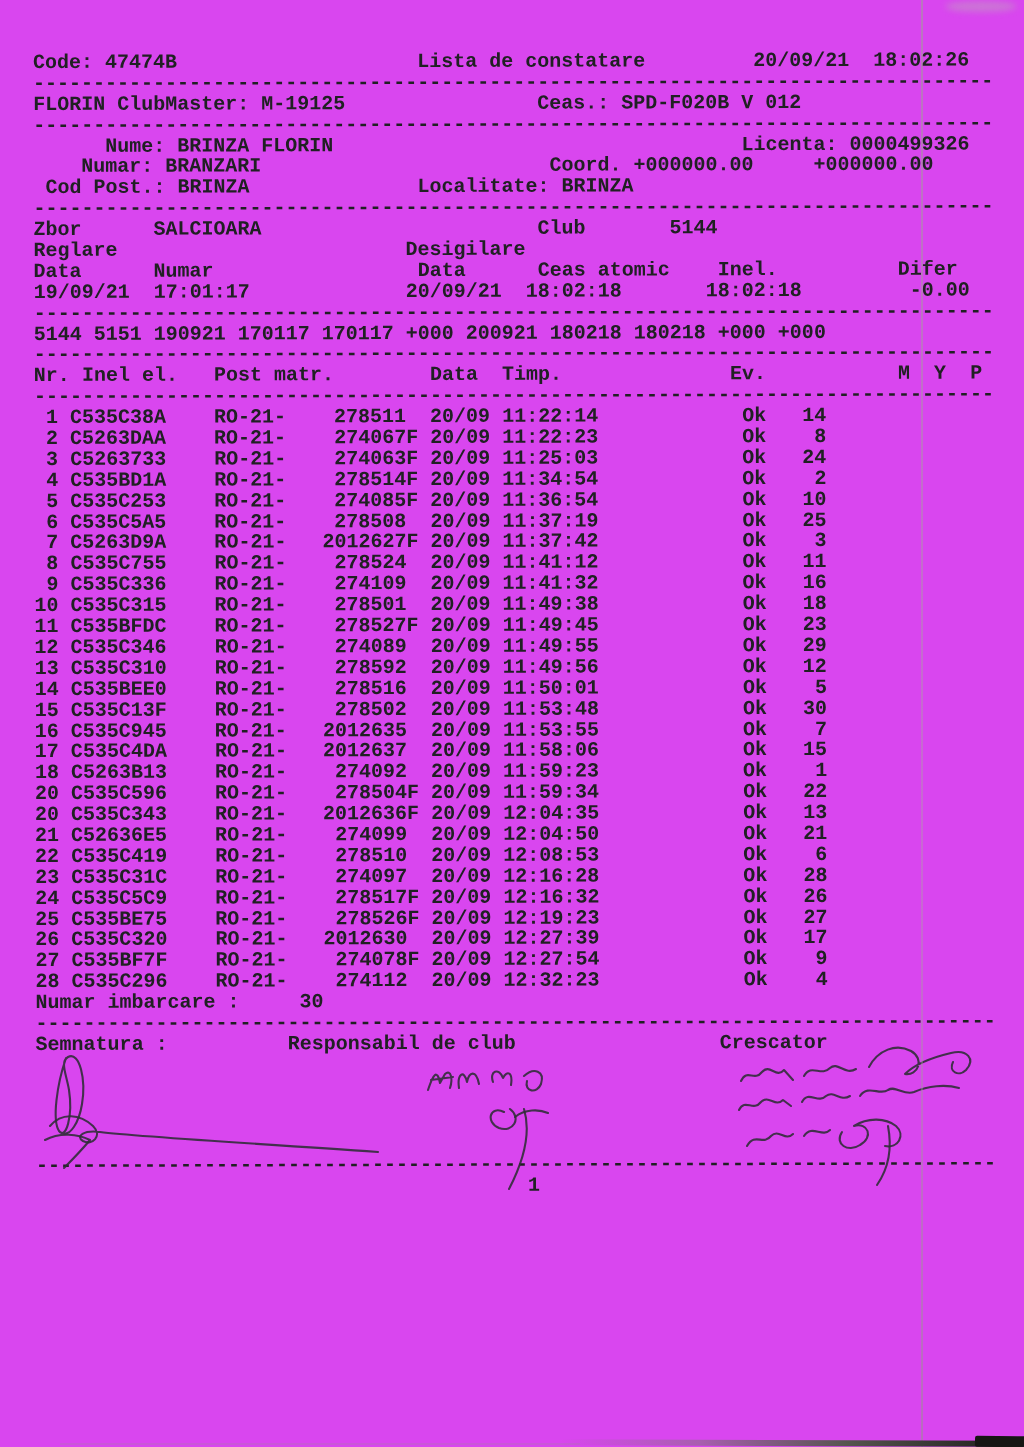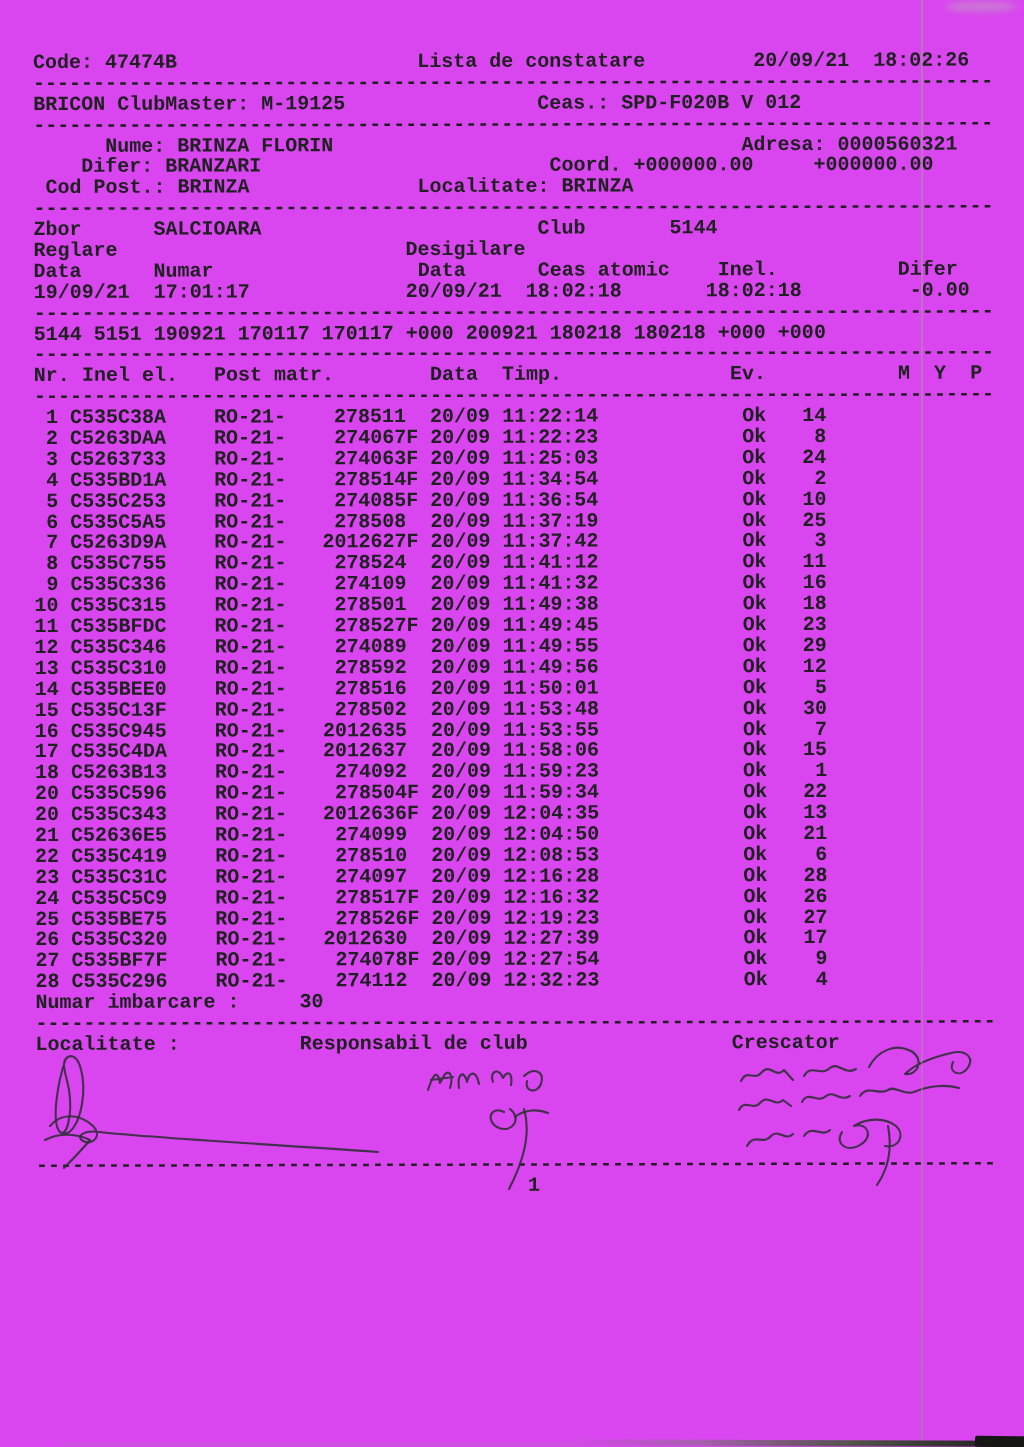--- a/index.html
+++ b/index.html
@@ -54,24 +54,24 @@
     stroke-linecap:round;stroke-linejoin:round;opacity:.88;
   }
 </style>
 </head>
 <body>
 
 <div class="page">
   <div class="doc" id="doc">
       <div class="ln"><span>Code:</span> <span>47474B</span>                    <span>Lista de constatare</span>         <span>20/09/21</span>  <span>18:02:26</span></div>
       <div class="ln"><span>--------------------------------------------------------------------------------</span></div>
-      <div class="ln"><span>BRICON ClubMaster:</span> <span>M-19125</span>                <span>Ceas.:</span> <span>SPD-F020B V 012</span></div>
+      <div class="ln"><span>FLORIN ClubMaster:</span> <span>M-19125</span>                <span>Ceas.:</span> <span>SPD-F020B V 012</span></div>
       <div class="ln"><span>--------------------------------------------------------------------------------</span></div>
-      <div class="ln">      <span>Nume:</span> <span>BRINZA FLORIN</span>                                  <span>Adresa:</span> <span>0000560321</span></div>
-      <div class="ln">    <span>Difer:</span> <span>BRANZARI</span>                        <span>Coord.</span> <span>+000000.00</span>     <span>+000000.00</span></div>
+      <div class="ln">      <span>Nume:</span> <span>BRINZA FLORIN</span>                                  <span>Licenta:</span> <span>0000499326</span></div>
+      <div class="ln">    <span>Numar:</span> <span>BRANZARI</span>                        <span>Coord.</span> <span>+000000.00</span>     <span>+000000.00</span></div>
       <div class="ln"> <span>Cod Post.:</span> <span>BRINZA</span>              <span>Localitate:</span> <span>BRINZA</span></div>
       <div class="ln"><span>--------------------------------------------------------------------------------</span></div>
       <div class="ln"><span>Zbor</span>      <span>SALCIOARA</span>                       <span>Club</span>       <span>5144</span></div>
       <div class="ln"><span>Reglare</span>                        <span>Desigilare</span></div>
       <div class="ln"><span>Data</span>      <span>Numar</span>                 <span>Data</span>      <span>Ceas atomic</span>    <span>Inel.</span>          <span>Difer</span></div>
       <div class="ln"><span>19/09/21</span>  <span>17:01:17</span>             <span>20/09/21</span>  <span>18:02:18</span>       <span>18:02:18</span>         <span>-0.00</span></div>
       <div class="ln"><span>--------------------------------------------------------------------------------</span></div>
       <div class="ln"><span>5144 5151 190921 170117 170117 +000 200921 180218 180218 +000 +000</span></div>
       <div class="ln"><span>--------------------------------------------------------------------------------</span></div>
       <div class="ln"><span>Nr.</span> <span>Inel el.</span>   <span>Post matr.</span>        <span>Data</span>  <span>Timp.</span>              <span>Ev.</span>           <span>M</span>  <span>Y</span>  <span>P</span></div>
@@ -99,21 +99,21 @@
       <div class="ln"><span>21</span> <span>C52636E5</span>    <span>RO-21-</span>    <span>274099</span>  <span>20/09</span> <span>12:04:50</span>            <span>Ok</span>   <span>21</span></div>
       <div class="ln"><span>22</span> <span>C535C419</span>    <span>RO-21-</span>    <span>278510</span>  <span>20/09</span> <span>12:08:53</span>            <span>Ok</span>    <span>6</span></div>
       <div class="ln"><span>23</span> <span>C535C31C</span>    <span>RO-21-</span>    <span>274097</span>  <span>20/09</span> <span>12:16:28</span>            <span>Ok</span>   <span>28</span></div>
       <div class="ln"><span>24</span> <span>C535C5C9</span>    <span>RO-21-</span>    <span>278517F</span> <span>20/09</span> <span>12:16:32</span>            <span>Ok</span>   <span>26</span></div>
       <div class="ln"><span>25</span> <span>C535BE75</span>    <span>RO-21-</span>    <span>278526F</span> <span>20/09</span> <span>12:19:23</span>            <span>Ok</span>   <span>27</span></div>
       <div class="ln"><span>26</span> <span>C535C320</span>    <span>RO-21-</span>   <span>2012630</span>  <span>20/09</span> <span>12:27:39</span>            <span>Ok</span>   <span>17</span></div>
       <div class="ln"><span>27</span> <span>C535BF7F</span>    <span>RO-21-</span>    <span>274078F</span> <span>20/09</span> <span>12:27:54</span>            <span>Ok</span>    <span>9</span></div>
       <div class="ln"><span>28</span> <span>C535C296</span>    <span>RO-21-</span>    <span>274112</span>  <span>20/09</span> <span>12:32:23</span>            <span>Ok</span>    <span>4</span></div>
       <div class="ln"><span>Numar imbarcare :</span>     <span>30</span></div>
       <div class="ln"><span>--------------------------------------------------------------------------------</span></div>
-      <div class="ln"><span>Localitate :</span>          <span>Responsabil de club</span>                 <span>Crescator</span></div>
+      <div class="ln"><span>Semnatura :</span>          <span>Responsabil de club</span>                 <span>Crescator</span></div>
       <div class="sig-spacer"></div>
       <div class="ln"><span>--------------------------------------------------------------------------------</span></div>
       <div class="ln">                                         <span>1</span></div>
     </div>
 
   <svg class="signatures" viewBox="0 0 1024 160">
 
     <g>
       <path d="M66,18 C57,44 52,80 59,91 C66,100 73,76 69,50 C66,33 60,22 68,17 C80,11 86,40 82,64 C79,83 70,96 63,93"></path>
       <path d="M50,86 C62,72 80,74 93,86 C103,96 92,106 83,101 C75,96 84,90 100,92 C140,97 250,103 378,112"></path>

